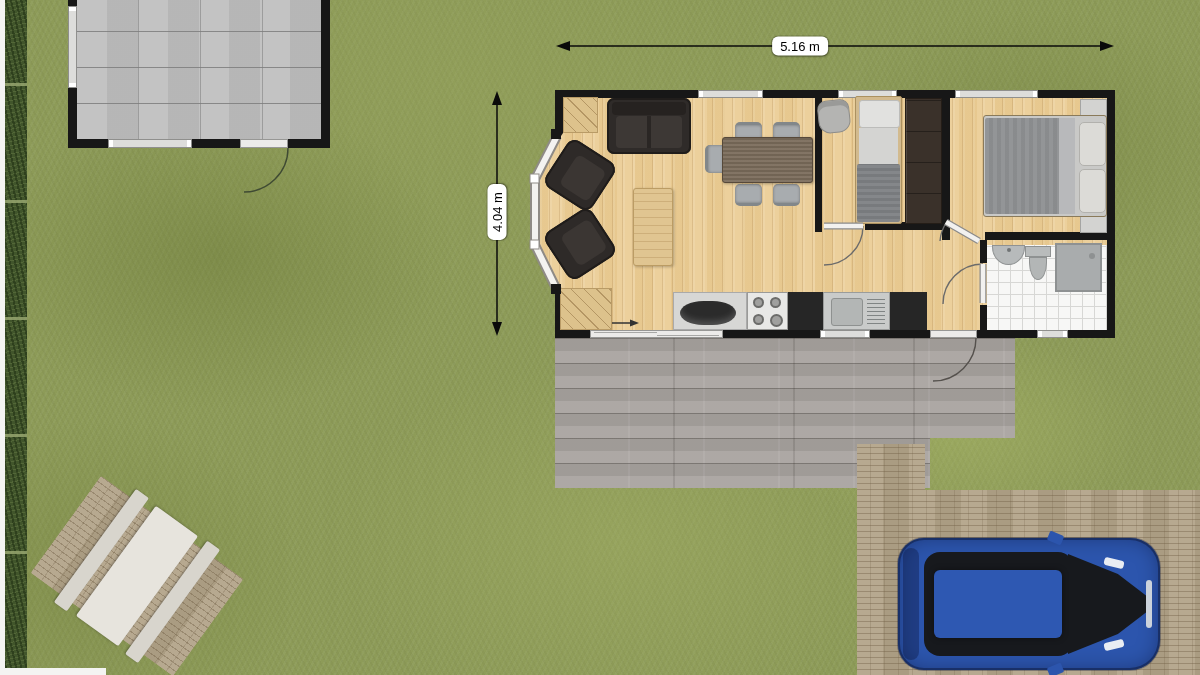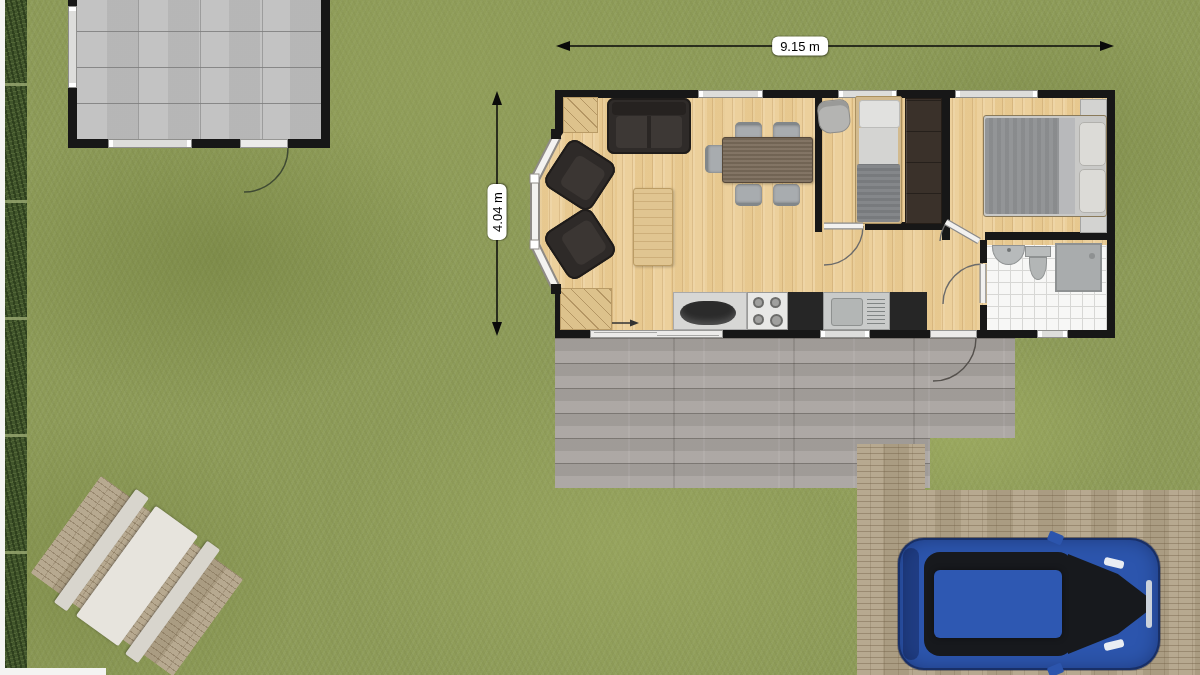--- a/index.html
+++ b/index.html
@@ -234,16 +234,16 @@
       <polygon points="556,46 570,41 570,51" fill="#0a0a0a"></polygon>
       <polygon points="1114,46 1100,41 1100,51" fill="#0a0a0a"></polygon>
     </g>
     <g>
       <line x1="497" y1="94" x2="497" y2="333" stroke="#0a0a0a" stroke-width="1.5"></line>
       <polygon points="497,91 492,105 502,105" fill="#0a0a0a"></polygon>
       <polygon points="497,336 492,322 502,322" fill="#0a0a0a"></polygon>
     </g>
   </svg>
 
-  <div class="dim-label" style="left:800px;top:46px;">9.15 m</div>
+  <div class="dim-label" style="left:800px;top:46px;">5.16 m</div>
   <div class="dim-label vert" style="left:497px;top:212px;">4.04 m</div>
 
 </div>
 
 </body></html>

